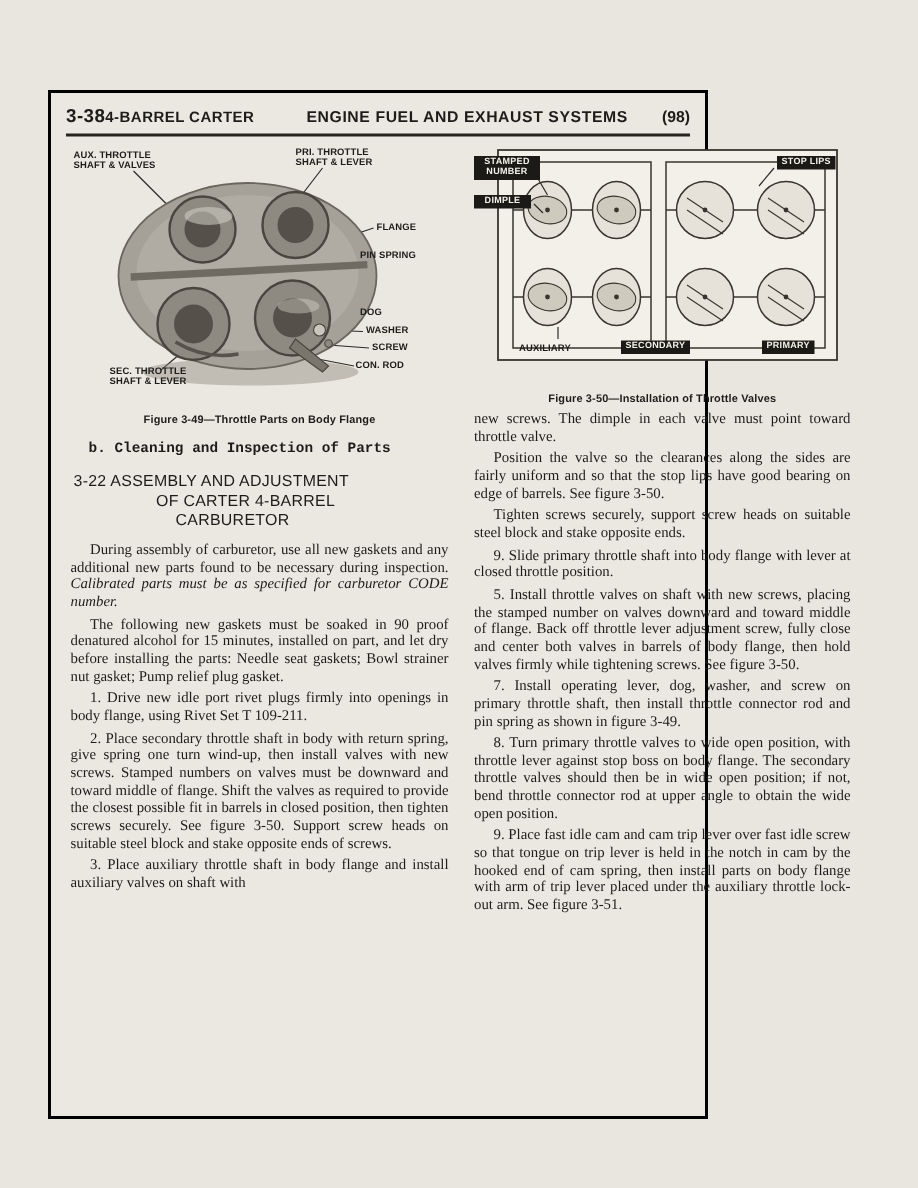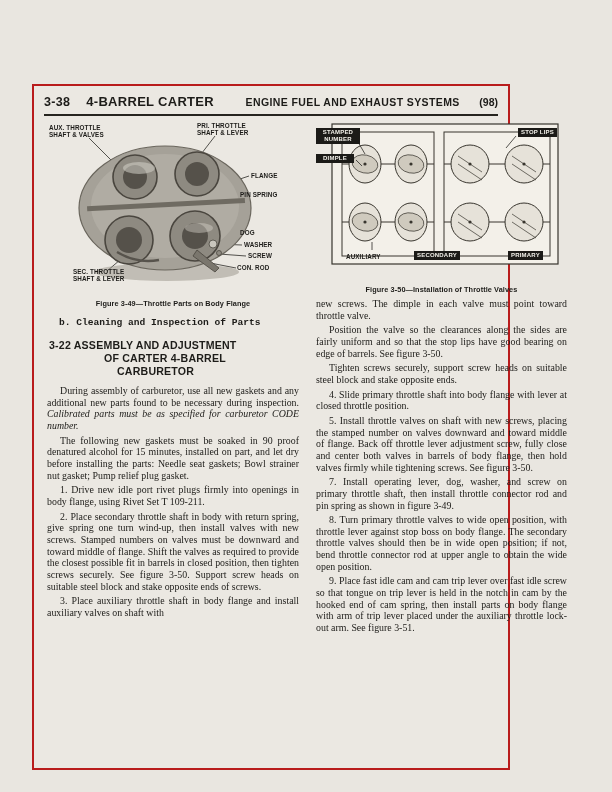--- a/index.html
+++ b/index.html
@@ -5,57 +5,57 @@
   * { box-sizing: border-box; margin: 0; padding: 0; }
   html, body { width: 612px; height: 792px; }
   body {
     background: #e9e6e0;
     font-family: "Liberation Serif", serif;
     color: #1d1c19;
     position: relative;
     overflow: hidden;
   }
   .page {
-    position: absolute; left: 32px; top: 84px;
-    width: 478px; height: 686px;
-    border: 2px solid #b91c1c;
+    position: absolute; left: 32px; top: 60px;
+    width: 440px; height: 686px;
+    border: 2px solid #000000;
     background: #ebe8e2;
   }
   
   .hdr {
     position: absolute; top: 8px; left: 10px; right: 10px;
     display: flex; align-items: baseline;
     justify-content: space-between;
     padding-bottom: 5px;
     border-bottom: 2px solid #26241f;
     font-family: "Liberation Sans", sans-serif;
     font-weight: bold;
   }
   .hdr-left { display: flex; align-items: baseline; }
   .hdr-no { font-size: 12.5px; letter-spacing: .3px; }
-  .hdr-sec { font-size: 13px; margin-left: 16px; letter-spacing: .3px; }
+  .hdr-sec { font-size: 10px; letter-spacing: .3px; }
   .hdr-title { font-size: 10.5px; letter-spacing: .4px; padding-left: 12px; }
   .hdr-page { font-size: 10.5px; }
   
   .col-left  { position: absolute; left: 13px;  top: 36px; width: 252px; }
   .col-right { position: absolute; left: 282px; top: 36px; width: 251px; }
   p, .para {
     font-size: 9.9px; line-height: 11.65px;
     text-align: justify; margin-top: 3px;
   }
   .ind { text-indent: 13px; }
   .ital { font-style: italic; }
   .heading-b {
     font-family: Liberation Mono, monospace;
     font-weight: bold; font-size: 9.6px;
     margin: 9px 0 5px 12px;
   }
   .sec-head {
     font-family: "Liberation Sans", sans-serif;
-    font-weight: bold; font-size: 10.6px; line-height: 13px;
+    font-weight: normal; font-size: 10.6px; line-height: 13px;
     margin: 11px 0 7px 2px; letter-spacing: .2px;
   }
   .sec-head .l2 { margin-left: 55px; }
   .sec-head .l3 { margin-left: 68px; }
   
   .fig { position: relative; width: 100%; }
   .fig49 { height: 186px; }
   .fig50 { height: 172px; }
   .fig-caption {
     position: absolute; bottom: 0; left: 0; right: 0;
@@ -228,20 +228,20 @@
       <div class="chip" style="left:202px; top:6px;">STOP LIPS</div>
       <div class="callout" style="left:30px;  top:131px;">AUXILIARY</div>
       <div class="chip" style="left:98px;  top:129px;">SECONDARY</div>
       <div class="chip" style="left:192px; top:129px;">PRIMARY</div>
       <div class="fig-caption">Figure 3-50—Installation of Throttle Valves</div>
     </div>
 
     <p style="margin-top:4px;">new screws. The dimple in each valve must point toward throttle valve.</p>
     <p class="ind">Position the valve so the clearances along the sides are fairly uniform and so that the stop lips have good bearing on edge of barrels. See figure 3-50.</p>
     <p class="ind">Tighten screws securely, support screw heads on suitable steel block and stake opposite ends.</p>
-    <p class="ind">4. Slide primary throttle shaft into body flange with lever at closed throttle position.</p>
+    <p class="ind">9. Slide primary throttle shaft into body flange with lever at closed throttle position.</p>
     <p class="ind">5. Install throttle valves on shaft with new screws, placing the stamped number on valves downward and toward middle of flange. Back off throttle lever adjustment screw, fully close and center both valves in barrels of body flange, then hold valves firmly while tightening screws. See figure 3-50.</p>
     <p class="ind">7. Install operating lever, dog, washer, and screw on primary throttle shaft, then install throttle connector rod and pin spring as shown in figure 3-49.</p>
     <p class="ind">8. Turn primary throttle valves to wide open position, with throttle lever against stop boss on body flange. The secondary throttle valves should then be in wide open position; if not, bend throttle connector rod at upper angle to obtain the wide open position.</p>
     <p class="ind">9. Place fast idle cam and cam trip lever over fast idle screw so that tongue on trip lever is held in the notch in cam by the hooked end of cam spring, then install parts on body flange with arm of trip lever placed under the auxiliary throttle lock-out arm. See figure 3-51.</p>
   </div>
 
 </div>
 
 </body></html>

